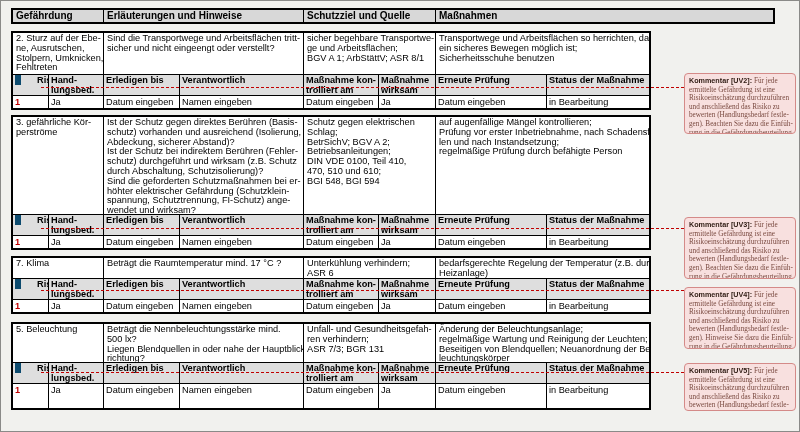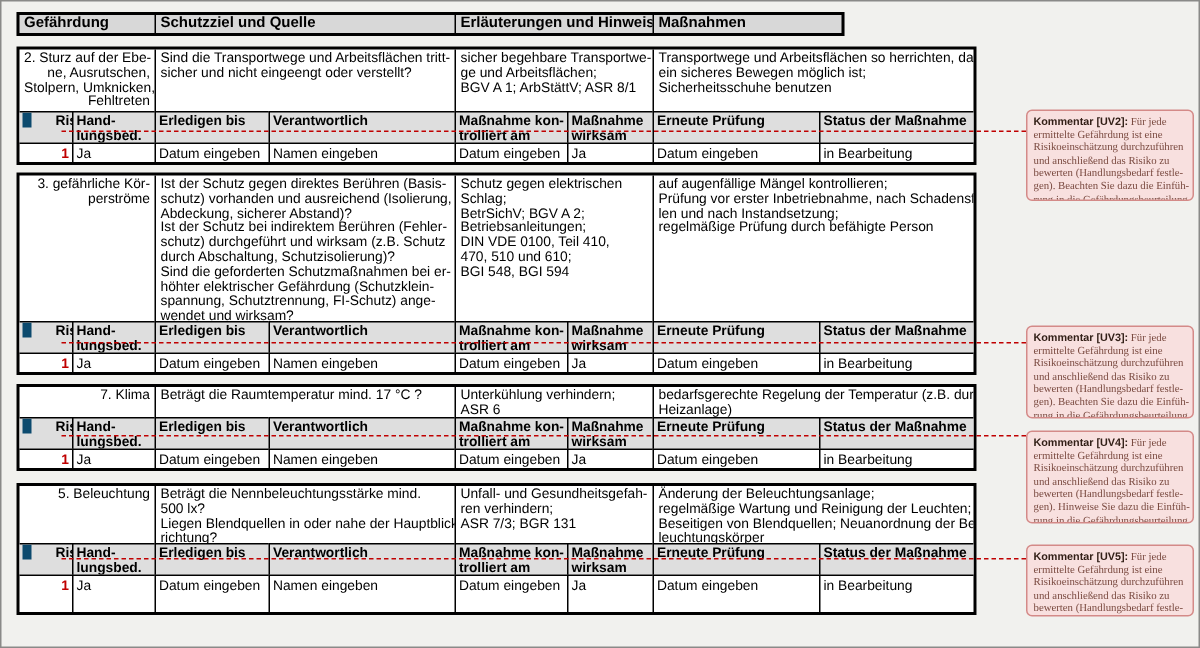--- a/index.html
+++ b/index.html
@@ -1,31 +1,31 @@
 <!DOCTYPE html>
 <html><head>
 <meta charset="utf-8">
 <style>
   html,body{margin:0;padding:0;}
   body{font-family:"Liberation Sans",sans-serif;background:#e8e8e6;}
   #page{position:relative;width:800px;height:432px;background:#f1f1ee;border:1px solid #8a8a88;box-sizing:border-box;overflow:hidden;}
 
   
-  .hdr{position:absolute;left:10px;top:7px;width:552px;height:16px;box-sizing:border-box;
+  .hdr{position:absolute;left:10px;top:7px;width:764px;height:16px;box-sizing:border-box;
        border:2px solid #000;background:#d8d8d8;display:grid;
        grid-template-columns:90px 200px 132px 1fr;}
   .hcell{font-size:10px;font-weight:bold;line-height:11px;padding:0 3px;white-space:pre;overflow:hidden;}
   .hcell + .hcell{border-left:1px solid #000;}
 
   
   .blk{position:absolute;left:10px;width:640px;box-sizing:border-box;border:2px solid #000;background:#fff;
        display:grid;grid-template-columns:35px 55px 76px 124px 75px 57px 111px 1fr;
        grid-template-rows:var(--dh) 21px 1fr;}
   .cell{box-sizing:border-box;overflow:hidden;border-left:1px solid #000;}
-  .cell:nth-child(1),.cell:nth-child(5),.cell:nth-child(13){border-left:none;text-align:right;}
+  .cell:nth-child(1),.cell:nth-child(5),.cell:nth-child(13){border-left:none;}
   .d{grid-column:span 2;font-size:9.2px;line-height:9.8px;padding:1px 3px;white-space:pre;}
   .s{border-top:1px solid #000;background:#dedede;font-weight:bold;font-size:9.2px;line-height:10px;
      padding:0 2px;white-space:pre;}
   .v{border-top:1px solid #000;font-size:9.2px;line-height:12px;padding:0 2px;white-space:pre;}
   .rframe{display:inline-block;border-left:6px solid #0c4a6e;border-right:2px solid #c00000;padding:0 16px;}
   .red1{color:#c00000;font-weight:bold;}
 
   
   .conn{position:absolute;height:0;border-top:1px dashed #c00000;z-index:5;}
 
@@ -35,22 +35,22 @@
        font-family:"Liberation Serif",serif;font-size:7.2px;line-height:8.6px;color:#7a4a40;white-space:pre;}
   .clabel{font-family:"Liberation Sans",sans-serif;font-weight:bold;color:#332018;font-size:7.2px;}
 </style>
 </head>
 <body>
 
 <div id="page">
 
   <div class="hdr">
     <div class="hcell">Gefährdung</div>
+    <div class="hcell">Erläuterungen und Hinweise</div>
     <div class="hcell">Schutzziel und Quelle</div>
-    <div class="hcell">Erläuterungen und Hinweise</div>
     <div class="hcell">Maßnahmen</div>
   </div>
 
   <div class="blk" style="top:30px;height:79px;--dh:41px;">
     <div class="cell d">2. Sturz auf der Ebe-
 ne, Ausrutschen,
 Stolpern, Umknicken,
 Fehltreten</div>
     <div class="cell d">Sind die Transportwege und Arbeitsflächen tritt-
 sicher und nicht eingeengt oder verstellt?</div>

